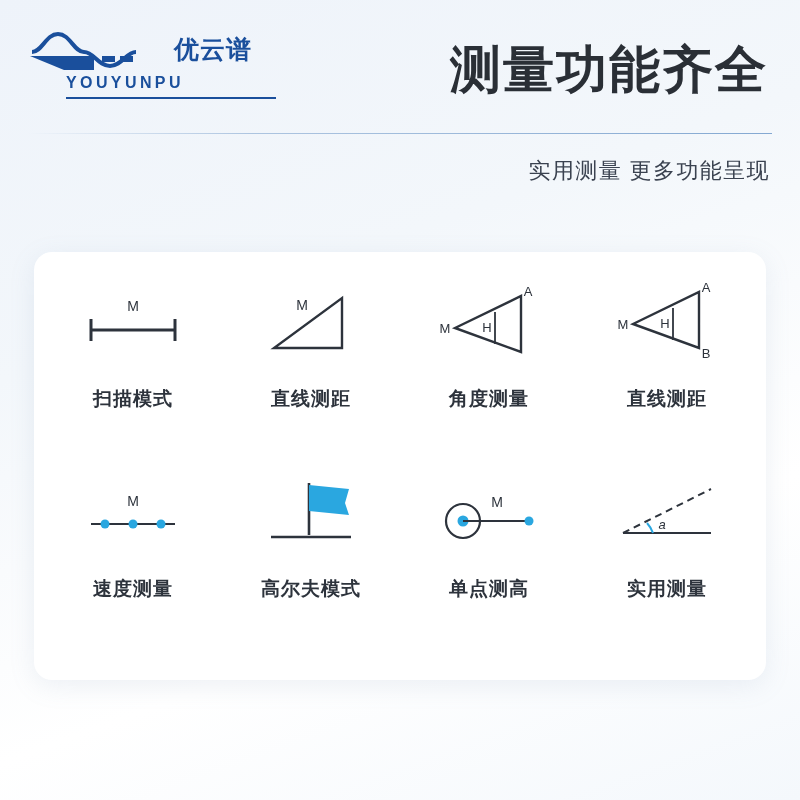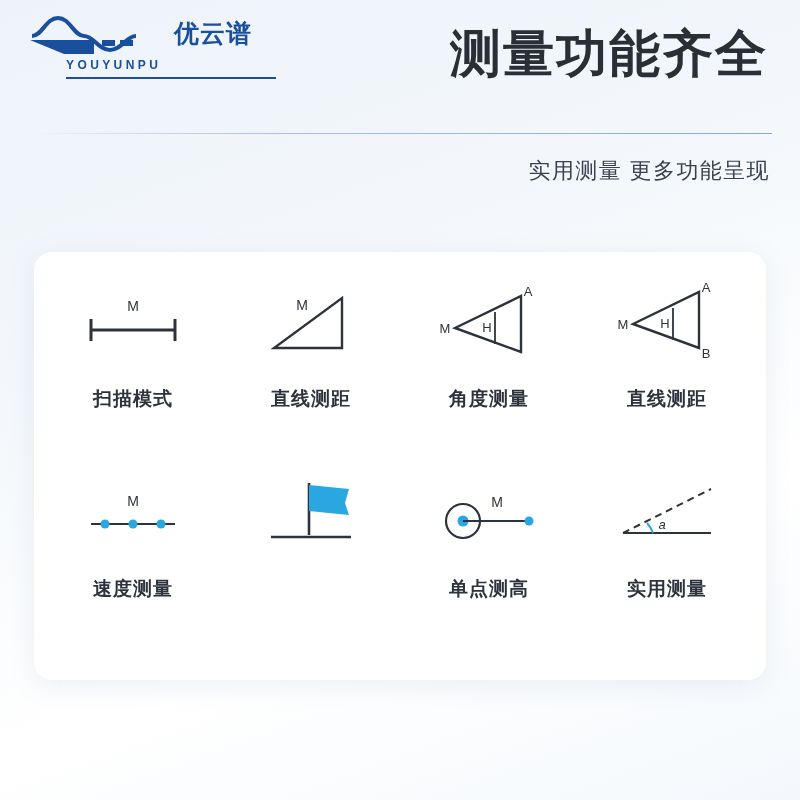--- a/index.html
+++ b/index.html
@@ -9,21 +9,21 @@
   }
   body {
     background: linear-gradient(160deg, #eef3fa 0%, #f3f7fb 35%, #ffffff 70%, #f4f8fc 100%);
     position: relative;
     overflow: hidden;
   }
   
   .header {
     position: relative;
     height: 130px;
-    padding: 2px 28px 0 28px;
+    padding: 18px 28px 0 28px;
     display: flex;
     align-items: flex-start;
     justify-content: space-between;
   }
   .brand {
     display: flex;
     flex-direction: column;
     align-items: flex-start;
     padding-top: 8px;
   }
@@ -37,21 +37,21 @@
     font-size: 25px;
     color: #1a4f9c;
     font-weight: 700;
     letter-spacing: 1px;
     line-height: 1;
     padding-bottom: 10px;
   }
   .brand-en {
     margin-top: 2px;
     margin-left: 38px;
-    font-size: 12px;
+    font-size: 16px;
     letter-spacing: 3.4px;
     color: #1a4f9c;
     font-weight: 700;
   }
   .brand-rule {
     margin-top: 5px;
     margin-left: 38px;
     width: 210px;
     height: 2px;
     background: #1a4f9c;
@@ -212,20 +212,21 @@
     </div>
 
     <div class="cell row2">
       <div class="glyph">
         <svg width="120" height="80" viewBox="0 0 120 80">
           <line x1="58" y1="8" x2="58" y2="60" stroke="#2d333c" stroke-width="2.6"></line>
           <path d="M58 10 L98 14 L94 28 L98 40 L58 36 Z" fill="#2aa7e0"></path>
           <line x1="20" y1="62" x2="100" y2="62" stroke="#2d333c" stroke-width="2.4"></line>
         </svg>
       </div>
+      <div class="cell-label">高尔夫模式</div>
     </div>
 
     <div class="cell row2">
       <div class="glyph">
         <svg width="120" height="72" viewBox="0 0 120 72">
           <circle cx="34" cy="42" r="17" fill="none" stroke="#2d333c" stroke-width="2.2"></circle>
           <circle cx="34" cy="42" r="5.5" fill="#2aa7e0"></circle>
           <line x1="34" y1="42" x2="100" y2="42" stroke="#2d333c" stroke-width="2"></line>
           <circle cx="100" cy="42" r="4.5" fill="#2aa7e0"></circle>
           <text x="68" y="28" font-size="14" fill="#2d333c" text-anchor="middle">M</text>

